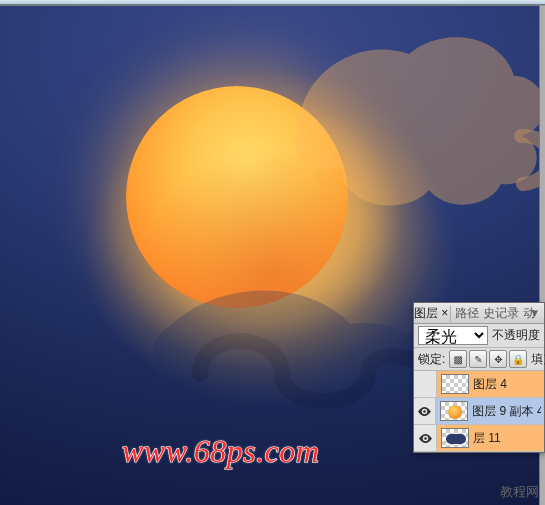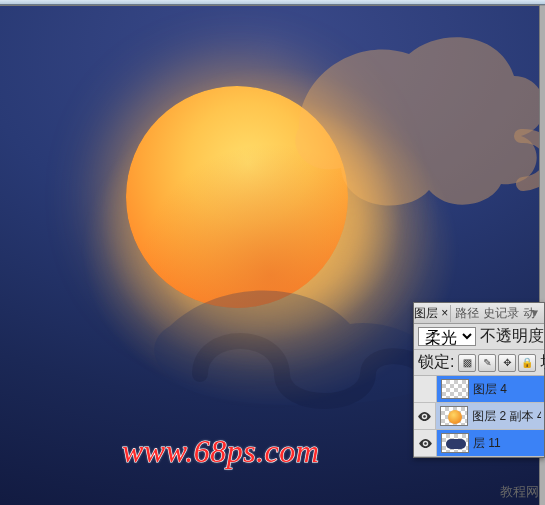--- a/index.html
+++ b/index.html
@@ -108,37 +108,37 @@
     border-bottom: 1px solid #b6b6b6;
   }
   .blend-select {
     flex: 1;
     height: 19px;
     font-size: 16px;
     background: #fff;
     border: 1px solid #8b8b8b;
     padding: 0 2px;
   }
-  .row-label { font-size: 16px; white-space: nowrap; }
+  .row-label { font-size: 12px; white-space: nowrap; }
   .lock-icons {
     display: flex; gap: 2px;
   }
   .lock-icon {
     width: 16px; height: 16px;
     background: linear-gradient(#fafafa,#d3d3d3);
     border: 1px solid #8a8a8a;
     border-radius: 2px;
     display: flex; align-items: center; justify-content: center;
     font-size: 10px; color: #444;
   }
   .layerlist { background: #d9d9d9; }
   .layer-row {
     display: flex; align-items: center;
     height: 26px;
-    background: #3b82f6;
+    background: #fdba74;
     border-bottom: 1px solid #bfbfbf;
     gap: 4px;
     padding-right: 3px;
   }
   .layer-row.selected {
     background: #b3c7e8;
   }
   .vis-well {
     width: 22px; height: 26px;
     border-right: 1px solid #bfbfbf;
@@ -307,21 +307,21 @@
     <div class="layer-row selected">
       <div class="vis-well">
         <span class="eye-icon">
           <svg viewBox="0 0 16 12">
               <path d="M8 1C4 1 1 6 1 6s3 5 7 5 7-5 7-5-3-5-7-5zm0 8a3 3 0 110-6 3 3 0 010 6z" fill="#333"></path>
               <circle cx="8" cy="6" r="1.4" fill="#333"></circle>
             </svg>
         </span>
       </div>
       <div class="layer-thumb moon-thumb"></div>
-      <span class="layer-name">图层 2 副本 4</span>
+      <span class="layer-name">图层 9 副本 4</span>
     </div>
 
     <div class="layer-row">
       <div class="vis-well">
         <span class="eye-icon">
           <svg viewBox="0 0 16 12">
               <path d="M8 1C4 1 1 6 1 6s3 5 7 5 7-5 7-5-3-5-7-5zm0 8a3 3 0 110-6 3 3 0 010 6z" fill="#333"></path>
               <circle cx="8" cy="6" r="1.4" fill="#333"></circle>
             </svg>
         </span>

